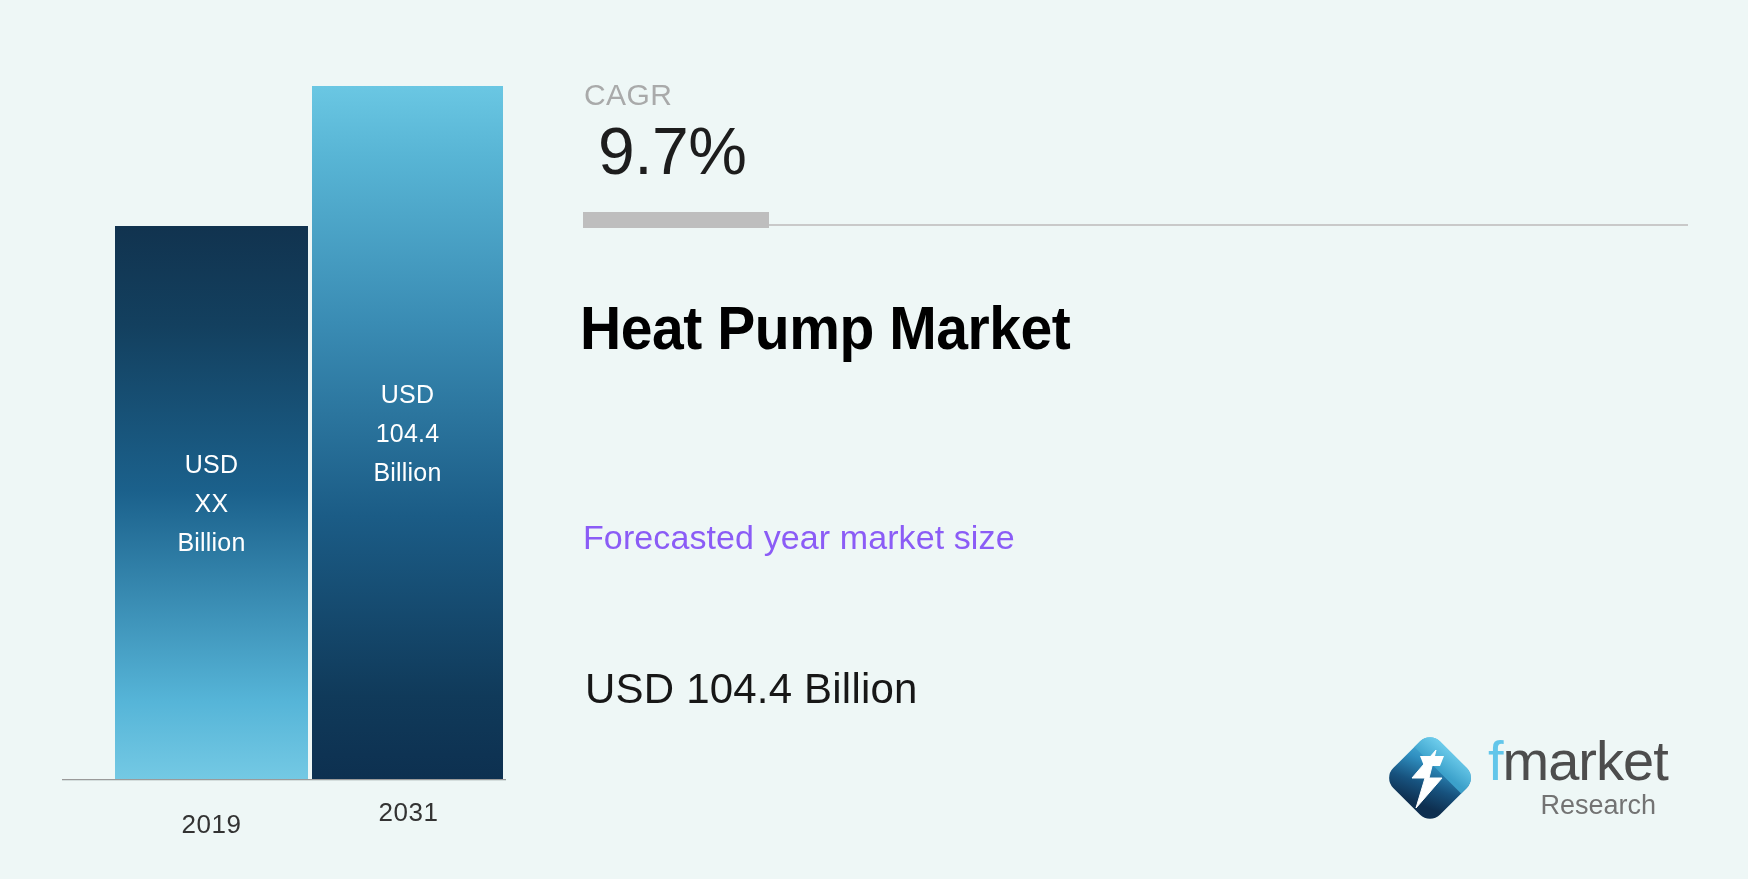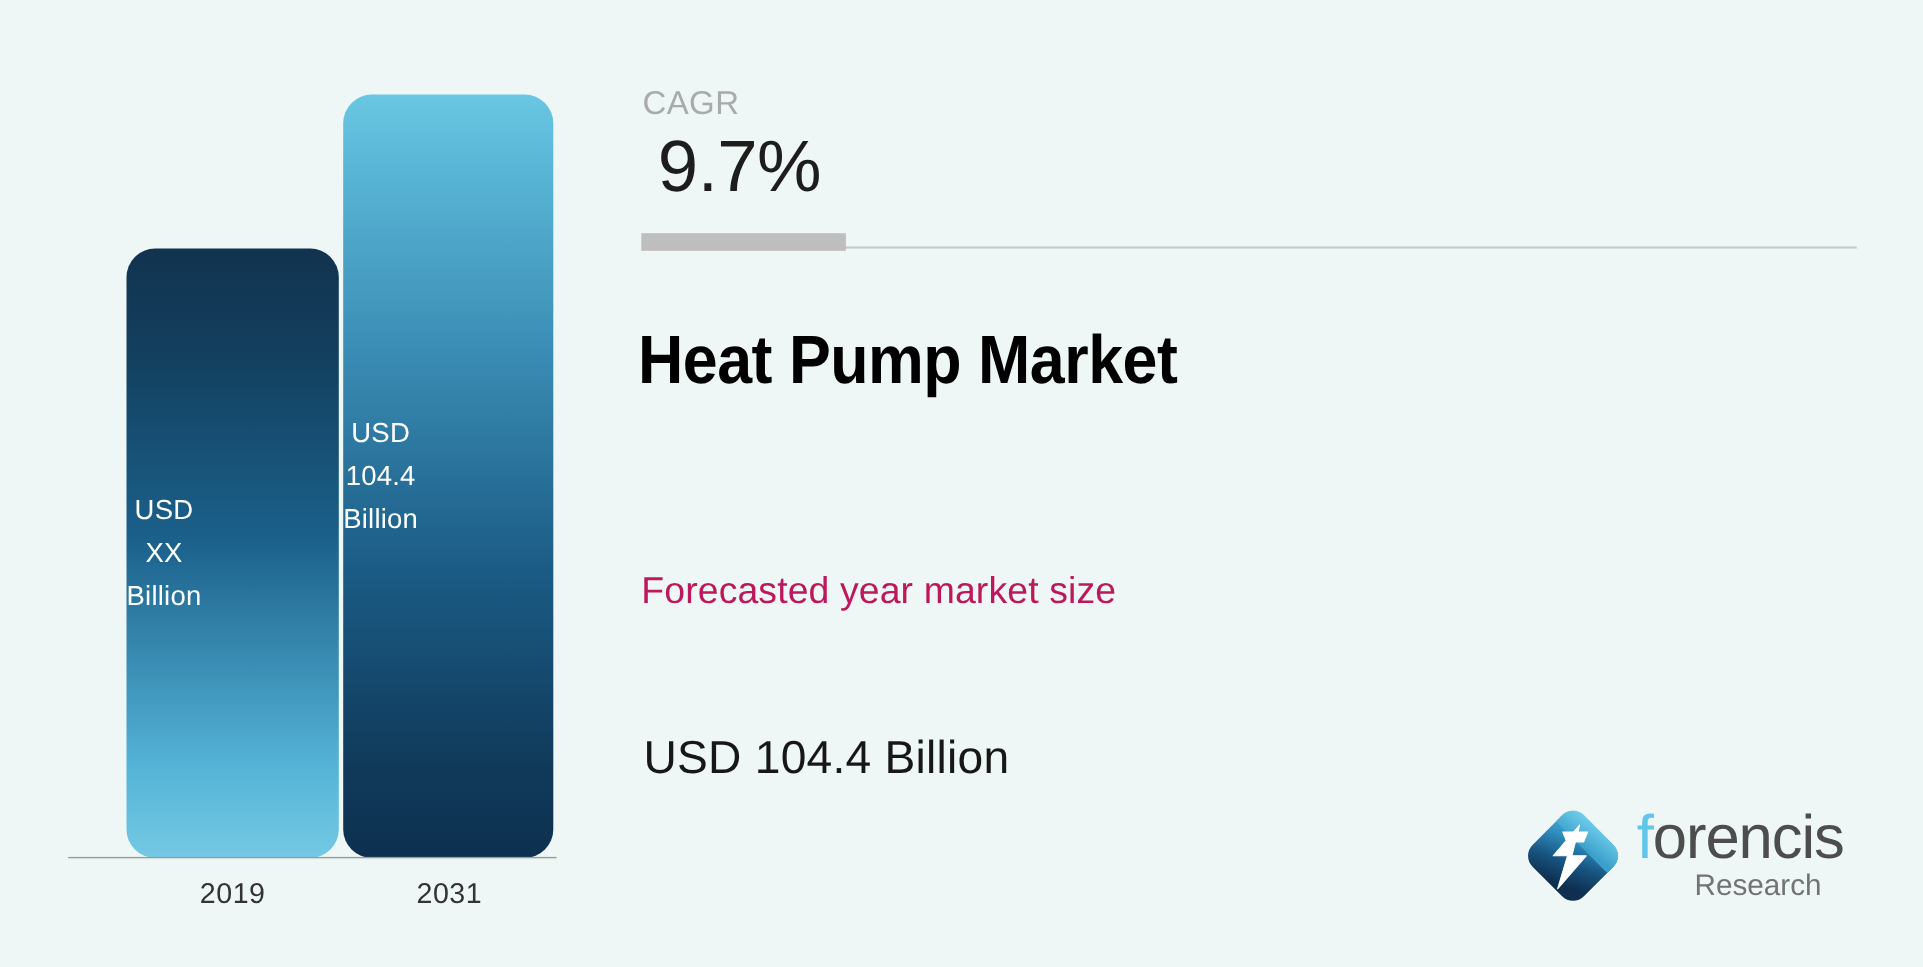--- a/index.html
+++ b/index.html
@@ -21,23 +21,22 @@
     left: 0;
     top: 0;
     width: 560px;
     height: 879px;
   }
 
   .bar {
     position: absolute;
     display: flex;
     align-items: center;
-    justify-content: flex-start;
+    justify-content: center;
     box-sizing: border-box;
-    border-radius: 26px;
   }
   .bar-label {
     color: #ffffff;
     font-size: 25px;
     line-height: 39px;
     text-align: center;
     letter-spacing: 0.2px;
     white-space: pre-line;
   }
 
@@ -74,21 +73,21 @@
 
   .axis-tick {
     position: absolute;
     top: 797px;
     width: 193px;
     text-align: center;
     font-size: 26px;
     color: #333333;
     letter-spacing: 0.5px;
   }
-  #tick-2019 { left: 115px; }
+  #tick-2019 { left: 115px; margin-top: 12px; }
   #tick-2027 { left: 312px; }
 
   
   #content-panel {
     position: absolute;
     left: 580px;
     top: 0;
     width: 1168px;
     height: 730px;
   }
@@ -139,21 +138,21 @@
     letter-spacing: -0.5px;
     transform: scaleX(0.92);
     transform-origin: left center;
   }
 
   #forecast-caption {
     position: absolute;
     left: 3px;
     top: 518px;
     font-size: 34px;
-    color: #be185d;
+    color: #8b5cf6;
     letter-spacing: 0.1px;
   }
 
   #forecast-value {
     position: absolute;
     left: 5px;
     top: 665px;
     font-size: 42px;
     color: #171717;
     letter-spacing: 0.2px;
@@ -259,17 +258,17 @@
         <rect x="0" y="0" width="66" height="66" rx="14" ry="14" fill="url(#diamondGrad)"></rect>
         <path d="M0 22 L66 22 L66 14 A14 14 0 0 0 52 0 L14 0 A14 14 0 0 0 0 14 Z" fill="url(#diamondTop)" opacity="0.95"></path>
       </g>
       <path d="M58 24 L34 52 L47 52 L38 82 L64 52 L51 52 Z" fill="#ffffff" stroke="#ffffff" stroke-width="1" stroke-linejoin="round"></path>
       <path d="M42 30 L66 30 L62 40 L46 40 Z" fill="#ffffff"></path>
     </svg>
   </div>
 
   <div id="logo-wordmark">
     <div class="logo-text-forencis">
-      <span class="f-accent">f</span><span>orencis</span>
+      <span class="f-accent">f</span><span>market</span>
     </div>
     <div class="logo-text-research">Research</div>
   </div>
 </div>
 
 </body></html>

